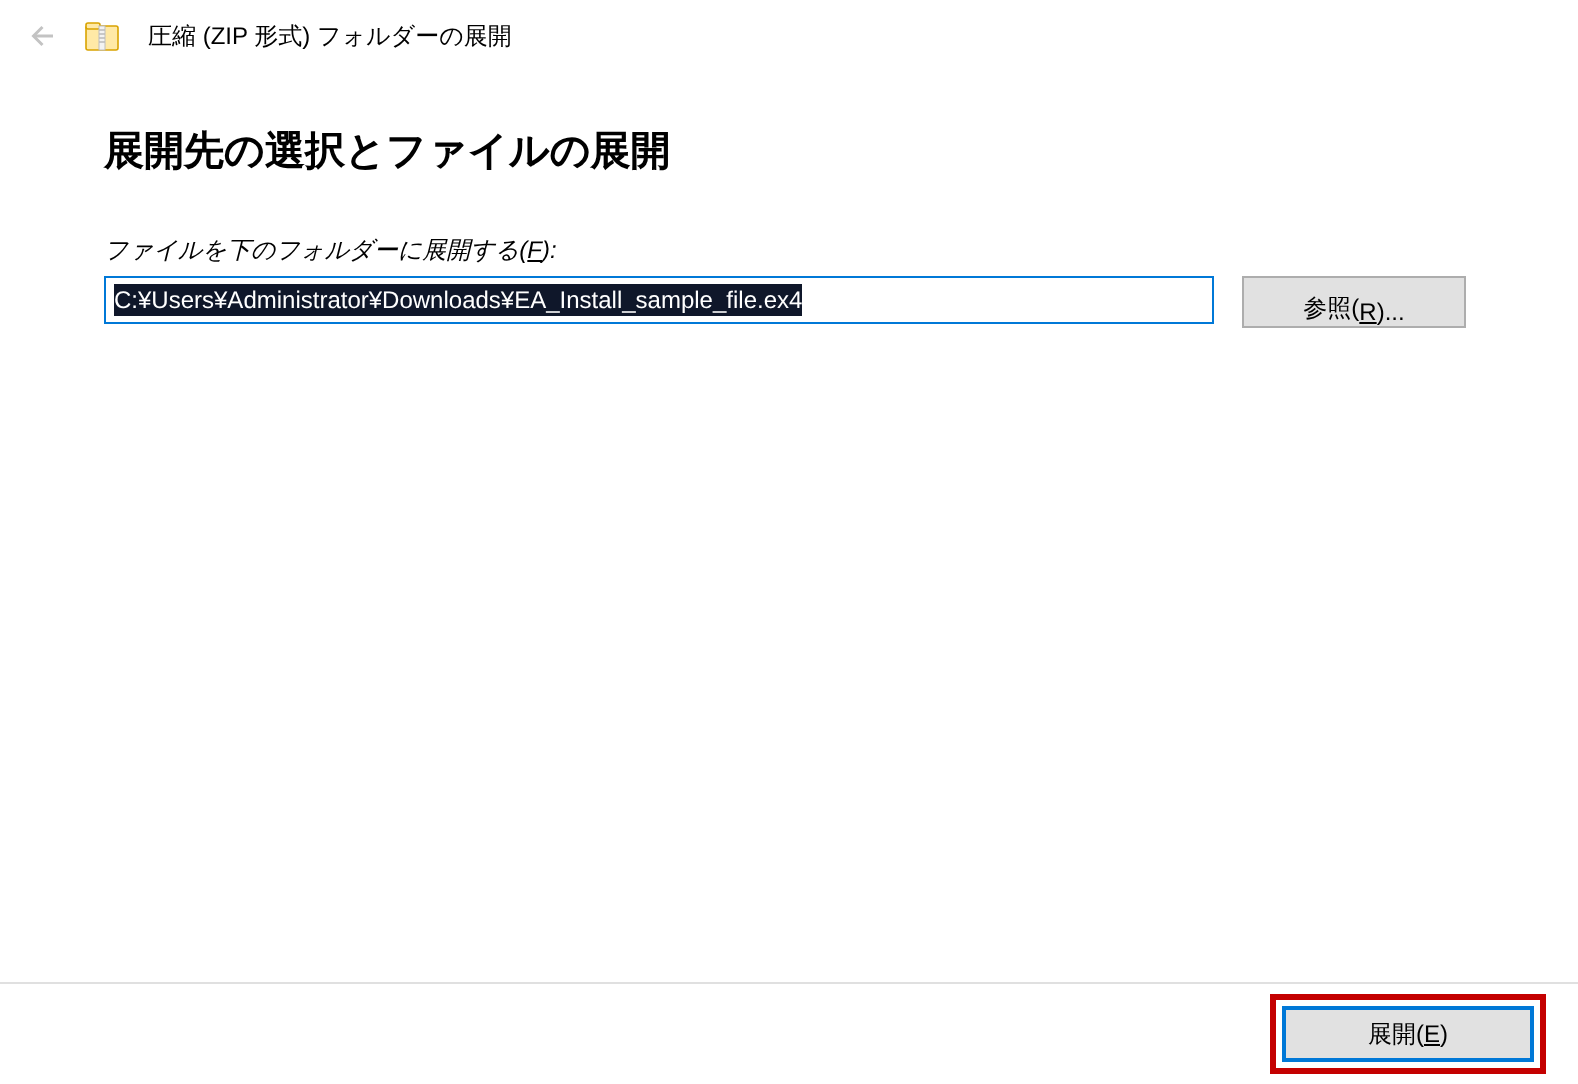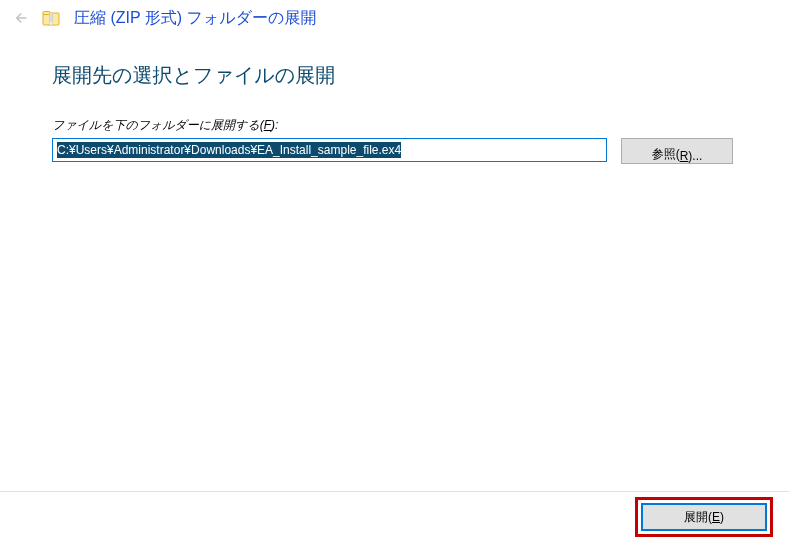--- a/index.html
+++ b/index.html
@@ -23,30 +23,30 @@
   .back-arrow {
     color: #c3c3c3;
     display: flex;
     align-items: center;
   }
   .zip-icon {
     width: 18px;
     height: 18px;
   }
   .titlebar-text {
-    font-size: 16px;
-    color: #1d4ed8;
+    font-size: 12px;
+    color: #000000;
   }
   .content {
     padding: 20px 42px 0 52px;
   }
   .heading {
-    color: #0c4a6e;
+    color: #000000;
     font-size: 20px;
-    font-weight: 400;
+    font-weight: 700;
     margin: 6px 0 28px 0;
   }
   .field-label {
     font-size: 12px;
     margin-bottom: 4px;
     font-style: italic;
   }
   .underline-key {
     text-decoration: underline;
   }
@@ -60,21 +60,21 @@
     flex: 0 0 545px;
     height: 22px;
     border: 1px solid #0078d7;
     padding: 0 4px;
     display: flex;
     align-items: center;
     font-size: 12px;
     overflow: hidden;
   }
   .path-input .selected {
-    background: #0c4a6e;
+    background: #0f172a;
     color: #ffffff;
     padding: 1px 0;
     white-space: pre;
   }
   .browse-btn {
     width: 110px;
     height: 24px;
     border: 1px solid #adadad;
     background: #e1e1e1;
     font-size: 12px;

